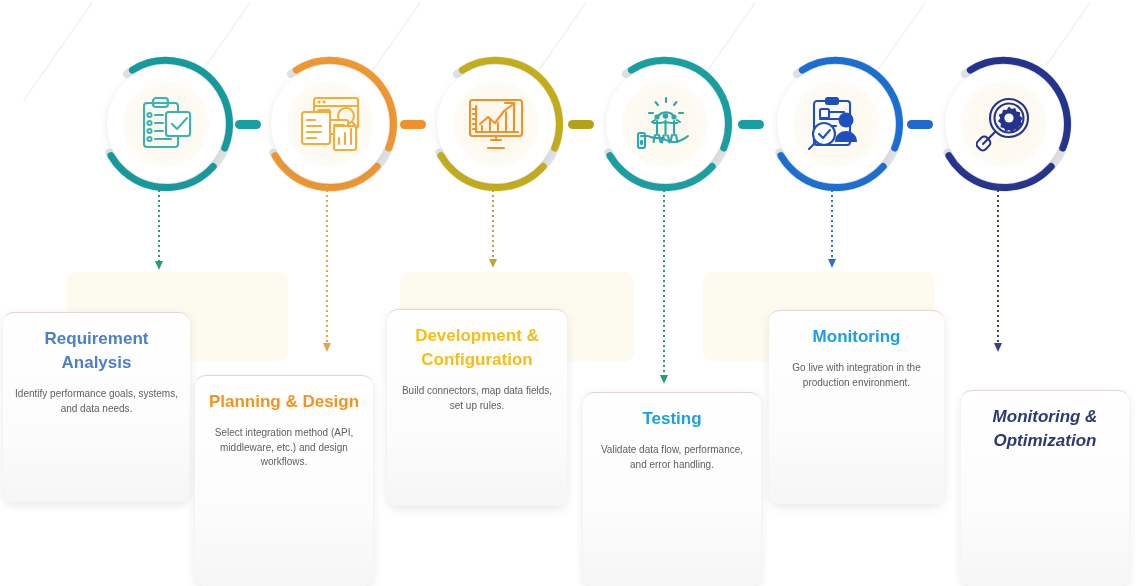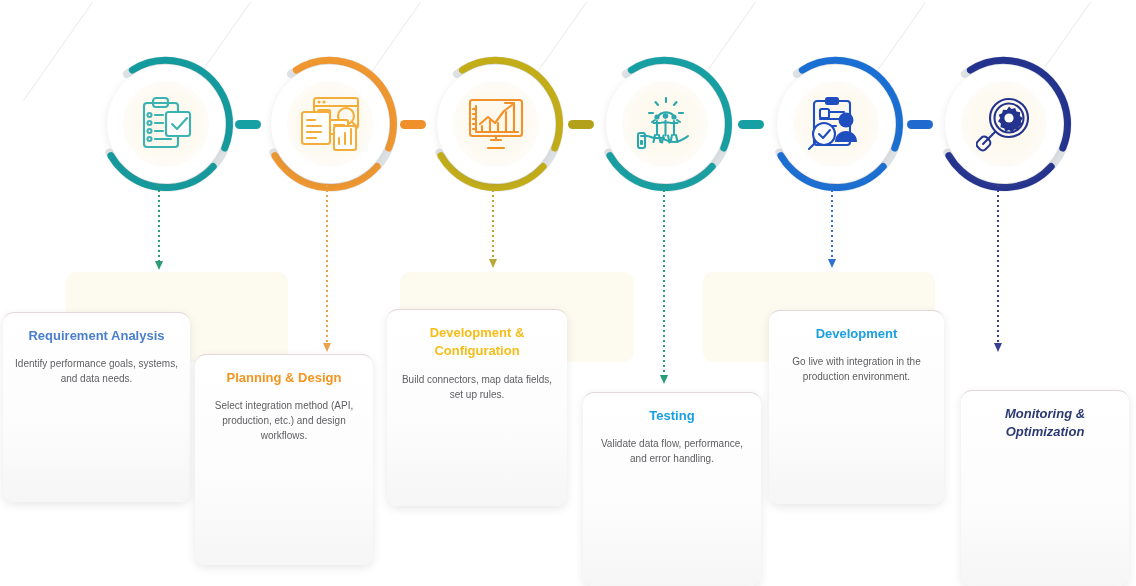--- a/index.html
+++ b/index.html
@@ -89,21 +89,21 @@
     position: absolute;
     background: linear-gradient(180deg, #ffffff 0%, #fcfcfc 60%, #f6f6f7 100%);
     border-radius: 11px;
     border-top: 1px solid #e3d7d7;
     box-shadow: 0 3px 9px rgba(120,115,120,.16);
     box-sizing: border-box;
     padding: 14px 10px 12px;
     text-align: center;
   }
   .card-title {
-    font-size: 13px;
+    font-size: 17px;
     font-weight: bold;
     line-height: 1.42;
     margin: 0 0 12px;
   }
   .card-body {
     font-size: 10px;
     line-height: 1.46;
     color: #5e5e62;
     margin: 0;
   }
@@ -295,32 +295,32 @@
       <div class="head"></div>
     </div>
     <div class="drop" style="left: 997px; top: 185px; height: 167px; color: rgb(59, 63, 143);">
       <div class="dots"></div>
       <div class="head"></div>
     </div>
     <div class="card" style="left: 3px; top: 312px; width: 187px; height: 190px;">
       <div class="card-title" style="color: rgb(74, 127, 204);">Requirement Analysis</div>
       <div class="card-body" style="color: rgb(94, 94, 98);">Identify performance goals, systems, and data needs.</div>
     </div>
-    <div class="card" style="left: 195px; top: 354px; width: 178px; height: 211px; text-align: center;">
+    <div class="card" style="left: 195px; top: 375px; width: 178px; height: 211px; text-align: center;">
       <div class="card-title" style="color: rgb(242, 148, 31);">Planning &amp; Design</div>
-      <div class="card-body" style="color: rgb(94, 94, 98);">Select integration method (API, production, etc.) and design workflows.</div>
+      <div class="card-body" style="color: rgb(94, 94, 98);">Select integration method (API, middleware, etc.) and design workflows.</div>
     </div>
     <div class="card" style="left: 583px; top: 392px; width: 178px; height: 194px;">
       <div class="card-title" style="color: rgb(26, 159, 224);">Testing</div>
       <div class="card-body" style="color: rgb(94, 94, 98);">Validate data flow, performance, and error handling.</div>
     </div>
     <div class="card" style="left: 387px; top: 309px; width: 180px; height: 197px;">
       <div class="card-title" style="color: rgb(246, 189, 22);">Development &amp; Configuration</div>
       <div class="card-body" style="color: rgb(94, 94, 98);">Build connectors, map data fields, set up rules.</div>
     </div>
     <div class="card" style="left: 769px; top: 310px; width: 175px; height: 194px;">
-      <div class="card-title" style="color: rgb(26, 159, 224);">Development</div>
+      <div class="card-title" style="color: rgb(26, 159, 224);">Monitoring</div>
       <div class="card-body" style="color: rgb(94, 94, 98);">Go live with integration in the production environment.</div>
     </div>
     <div class="card" style="left: 961px; top: 390px; width: 168px; height: 196px; font-style: italic;">
       <div class="card-title" style="color: rgb(43, 58, 114);">Monitoring &amp; Optimization</div>
     </div>
   </div>
 
 </body></html>

